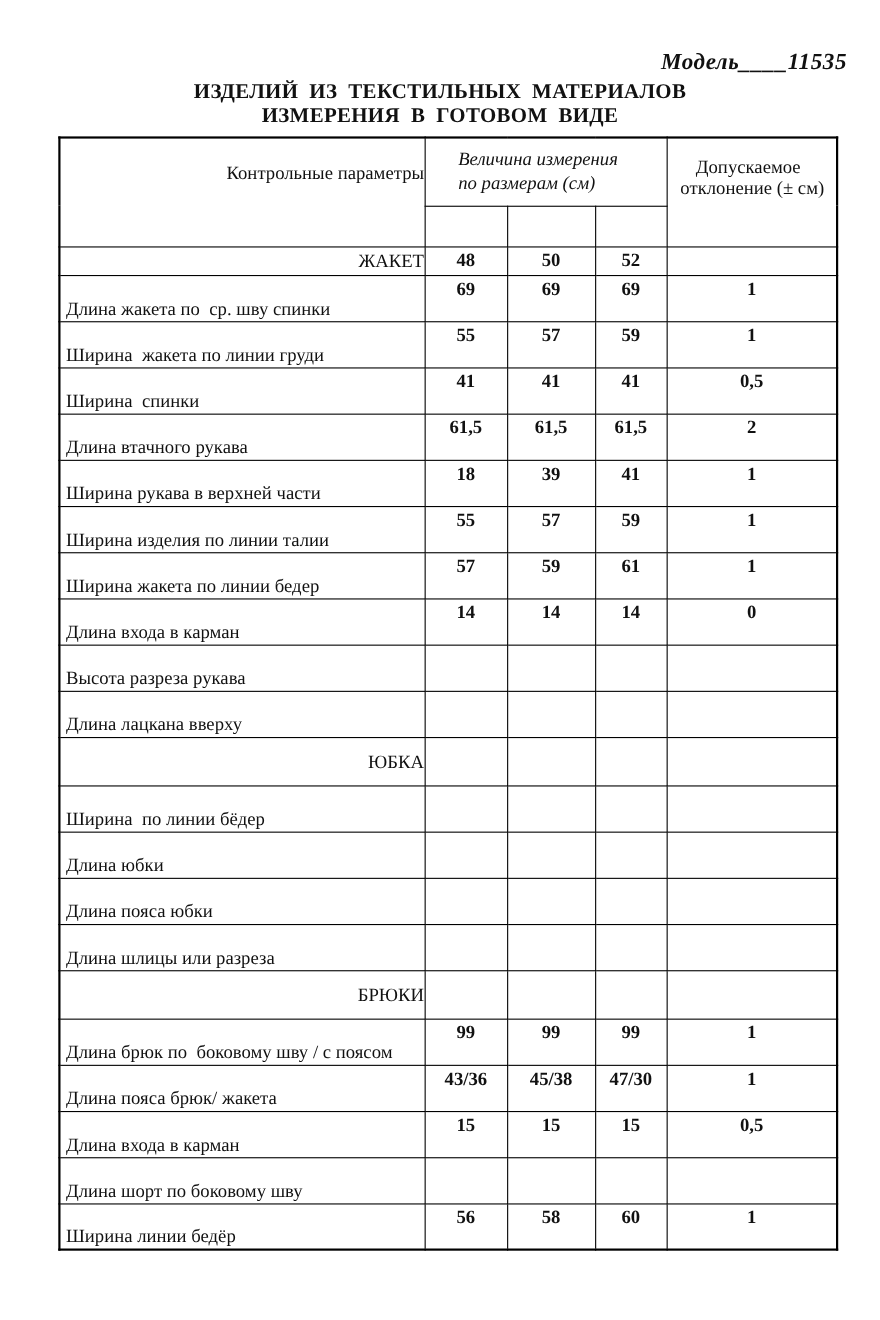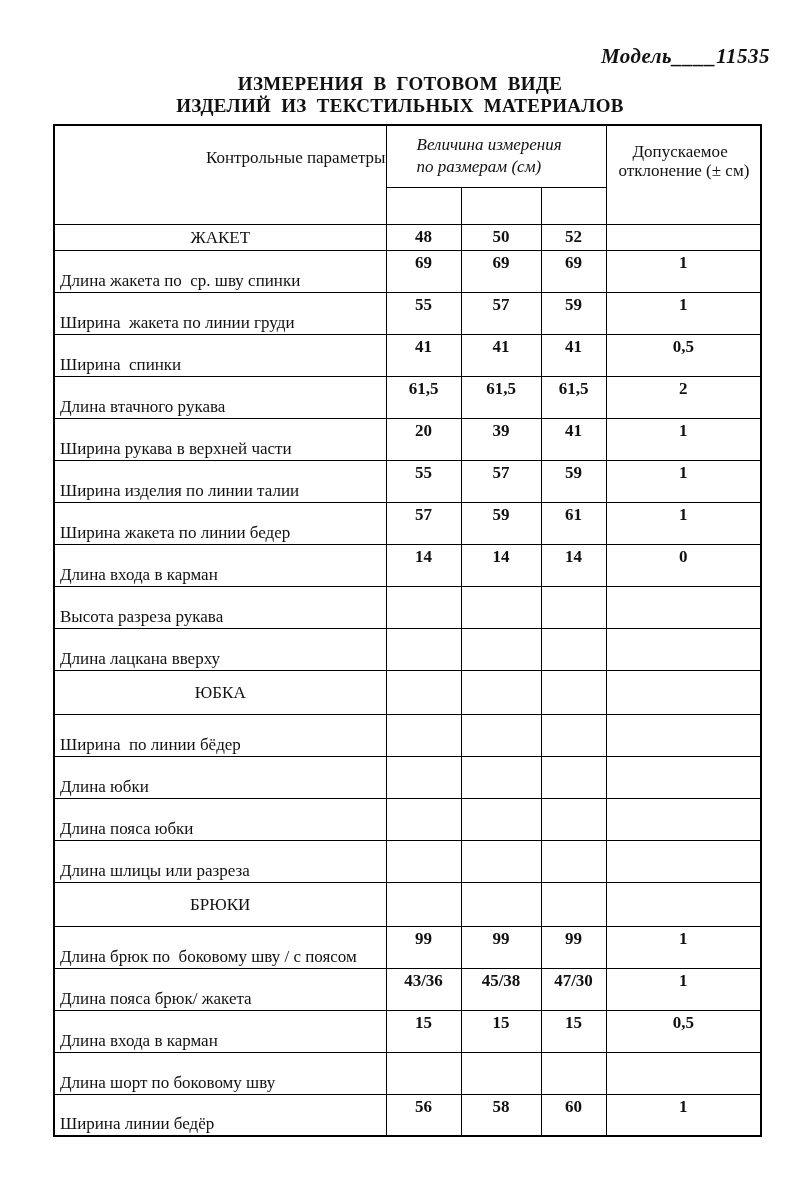--- a/index.html
+++ b/index.html
@@ -76,39 +76,39 @@
   tbody td.label-cell {
     vertical-align: bottom;
     text-align: left;
     padding: 0 2px 1px 5px;
     white-space: pre-wrap;
     line-height: 21px;
   }
   tbody tr.section td.label-cell,
   tbody tr.sizes td.label-cell {
     vertical-align: middle;
-    text-align: center;
+    text-align: right;
     padding: 0;
   }
   tbody td.value-cell, tbody td.tolerance-cell {
     vertical-align: top;
     text-align: center;
     font-weight: bold;
     padding-top: 2px;
   }
   tbody tr.sizes td.value-cell { vertical-align: middle; padding-top: 0; }
 </style>
 </head>
 <body>
 
 <div class="model-line">Модель____11535</div>
 
 <div class="doc-title">
+  <div>ИЗДЕЛИЙ ИЗ ТЕКСТИЛЬНЫХ  МАТЕРИАЛОВ</div>
   <div>ИЗМЕРЕНИЯ  В  ГОТОВОМ  ВИДЕ</div>
-  <div>ИЗДЕЛИЙ ИЗ ТЕКСТИЛЬНЫХ  МАТЕРИАЛОВ</div>
 </div>
 
 <table class="meas">
   <colgroup>
     <col style="width:332px">
     <col style="width:75px">
     <col style="width:80px">
     <col style="width:65px">
     <col style="width:155px">
   </colgroup>
@@ -155,21 +155,21 @@
       </tr>
       <tr class="data">
         <td class="label-cell">Длина втачного рукава</td>
         <td class="value-cell">61,5</td>
         <td class="value-cell">61,5</td>
         <td class="value-cell">61,5</td>
         <td class="tolerance-cell">2</td>
       </tr>
       <tr class="data">
         <td class="label-cell">Ширина рукава в верхней части</td>
-        <td class="value-cell">20</td>
+        <td class="value-cell">18</td>
         <td class="value-cell">39</td>
         <td class="value-cell">41</td>
         <td class="tolerance-cell">1</td>
       </tr>
       <tr class="data">
         <td class="label-cell">Ширина изделия по линии талии</td>
         <td class="value-cell">55</td>
         <td class="value-cell">57</td>
         <td class="value-cell">59</td>
         <td class="tolerance-cell">1</td>

